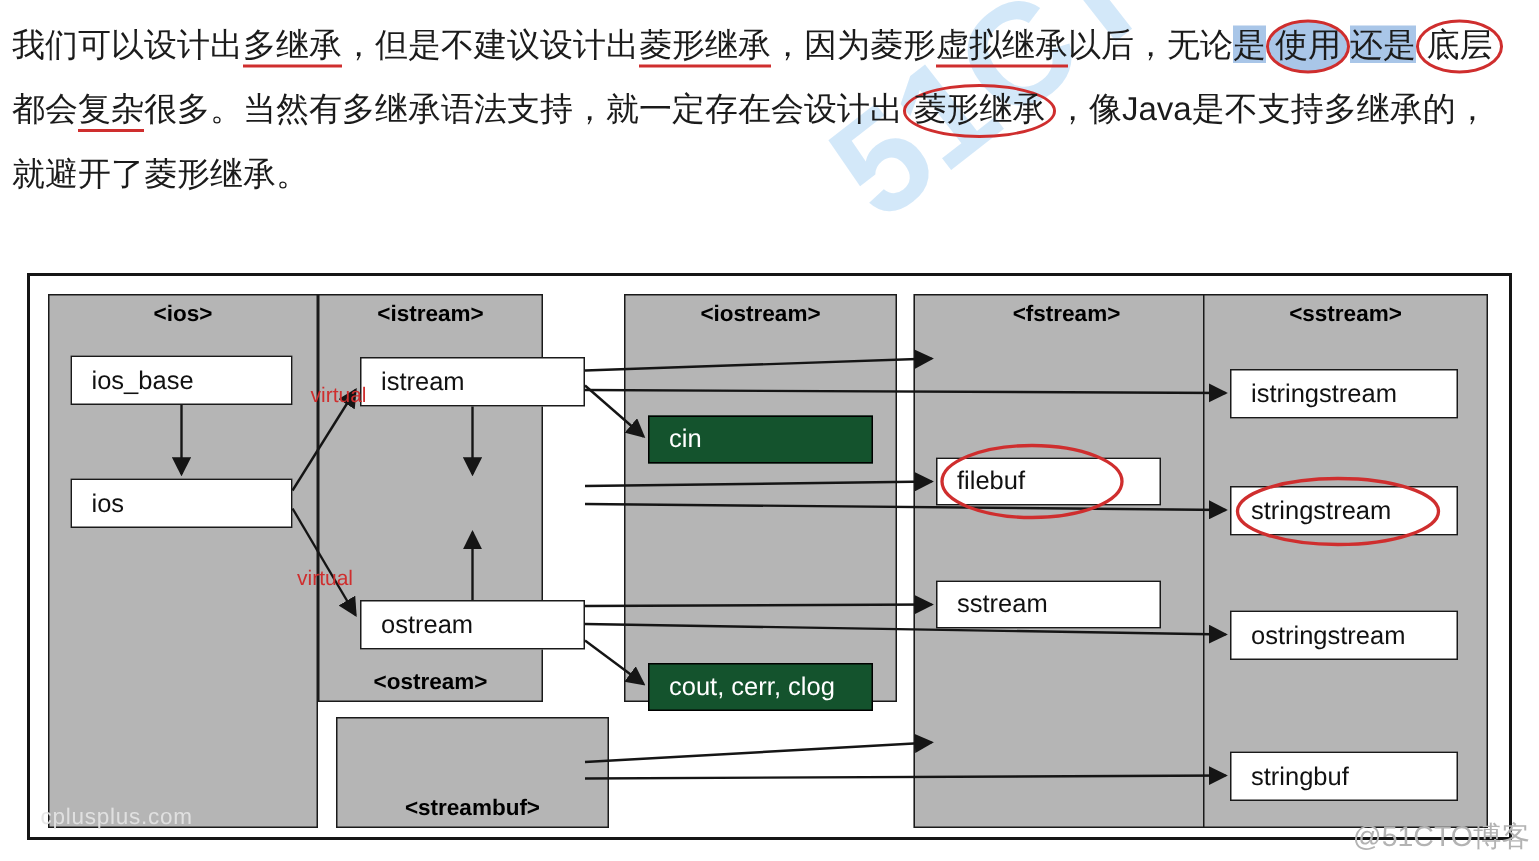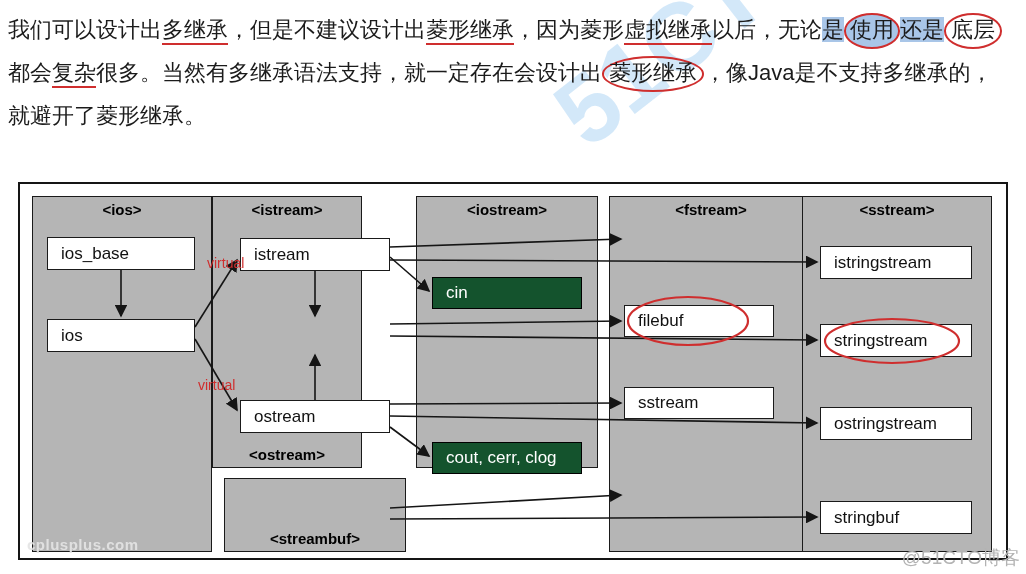--- a/index.html
+++ b/index.html
@@ -54,21 +54,21 @@
   .node.black { background:#14532d; color:#fff; border-color:#000; }
   svg.overlay {
     position:absolute; left:0; top:0; width:100%; height:100%;
     z-index:3; pointer-events:none;
   }
   line.arrow { stroke:#151515; stroke-width:1.6; }
   ellipse.redmark { stroke:var(--annotation_red); stroke-width:2.2; fill:none; }
   .virtual-label { position:absolute; color:var(--annotation_red); font-size:14px; z-index:4; }
   .cpp-watermark {
     position:absolute; left:7px; bottom:5px; color:rgba(228,228,228,.92);
-    font-size:15px; font-weight:bold; letter-spacing:.5px; z-index:4;text-align:center;
+    font-size:15px; font-weight:normal; letter-spacing:.5px; z-index:4;text-align:center;
   }
 </style>
 </head>
 <body>
 
 <div class="page">
 
   <div class="watermark-center">51CTO</div>
 
   <p class="paragraph"><span class="seg plain">我们可以设计出</span><span class="seg underline">多继承</span><span class="seg plain">，但是不建议设计出</span><span class="seg underline">菱形继承</span><span class="seg plain">，因为菱形</span><span class="seg underline">虚拟继承</span><span class="seg plain">以后，无论</span><span class="seg highlight">是</span><span class="seg highlight_circle">使用</span><span class="seg highlight">还是</span><span class="seg circle">底层</span><br><span class="seg plain">都会</span><span class="seg underline">复杂</span><span class="seg plain">很多。当然有多继承语法支持，就一定存在会设计出</span><span class="seg circle">菱形继承</span><span class="seg plain">，像Java是不支持多继承的，</span><br><span class="seg plain">就避开了菱形继承。</span></p>

